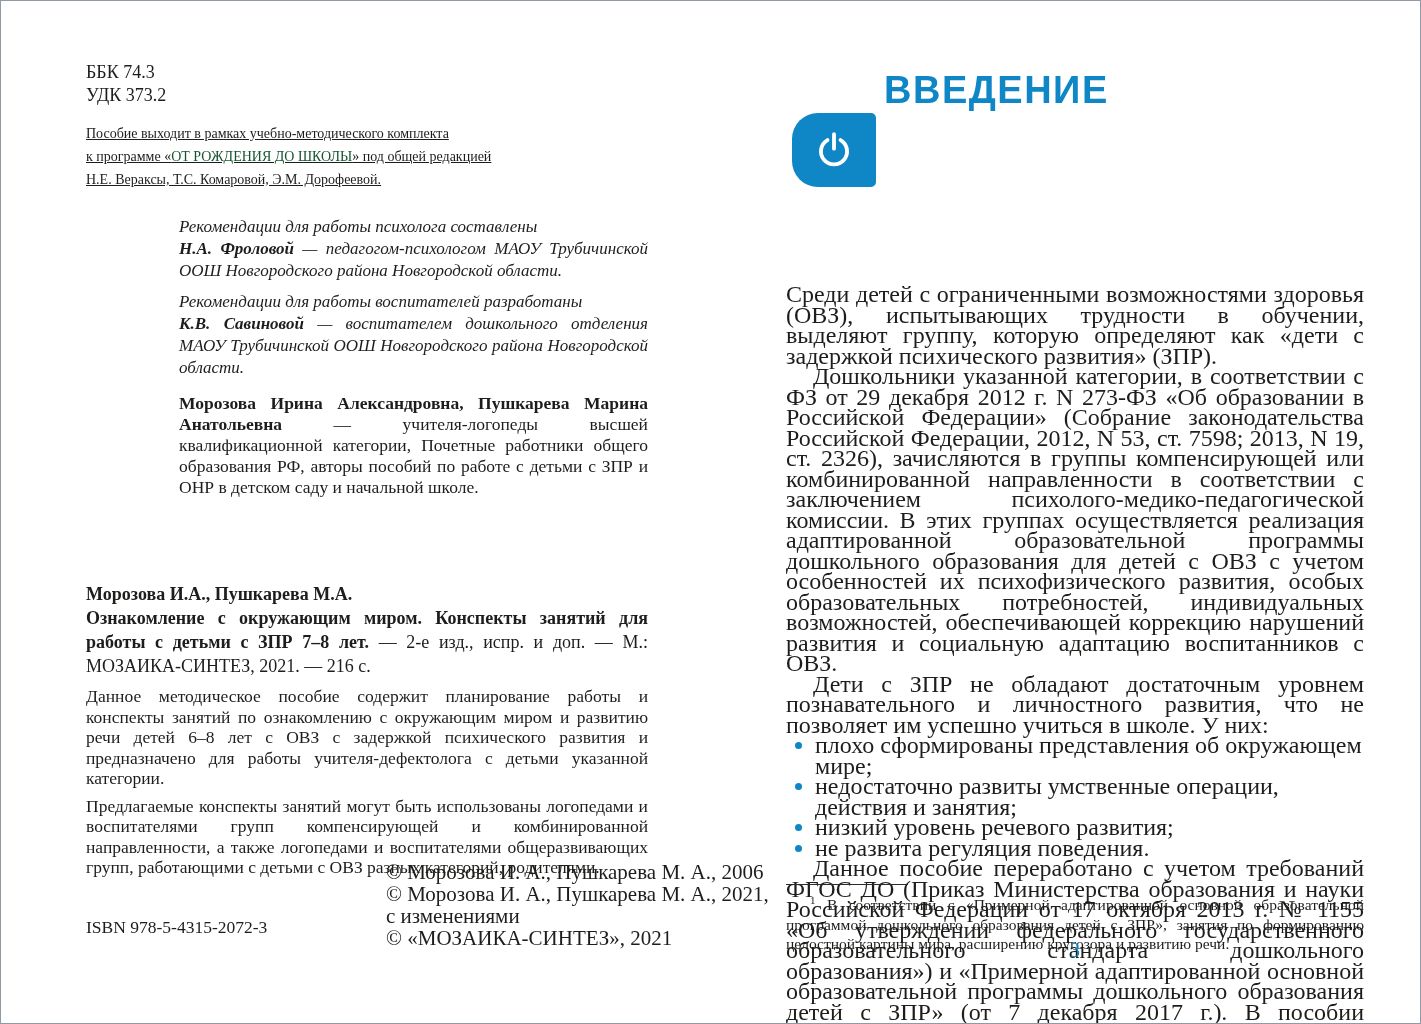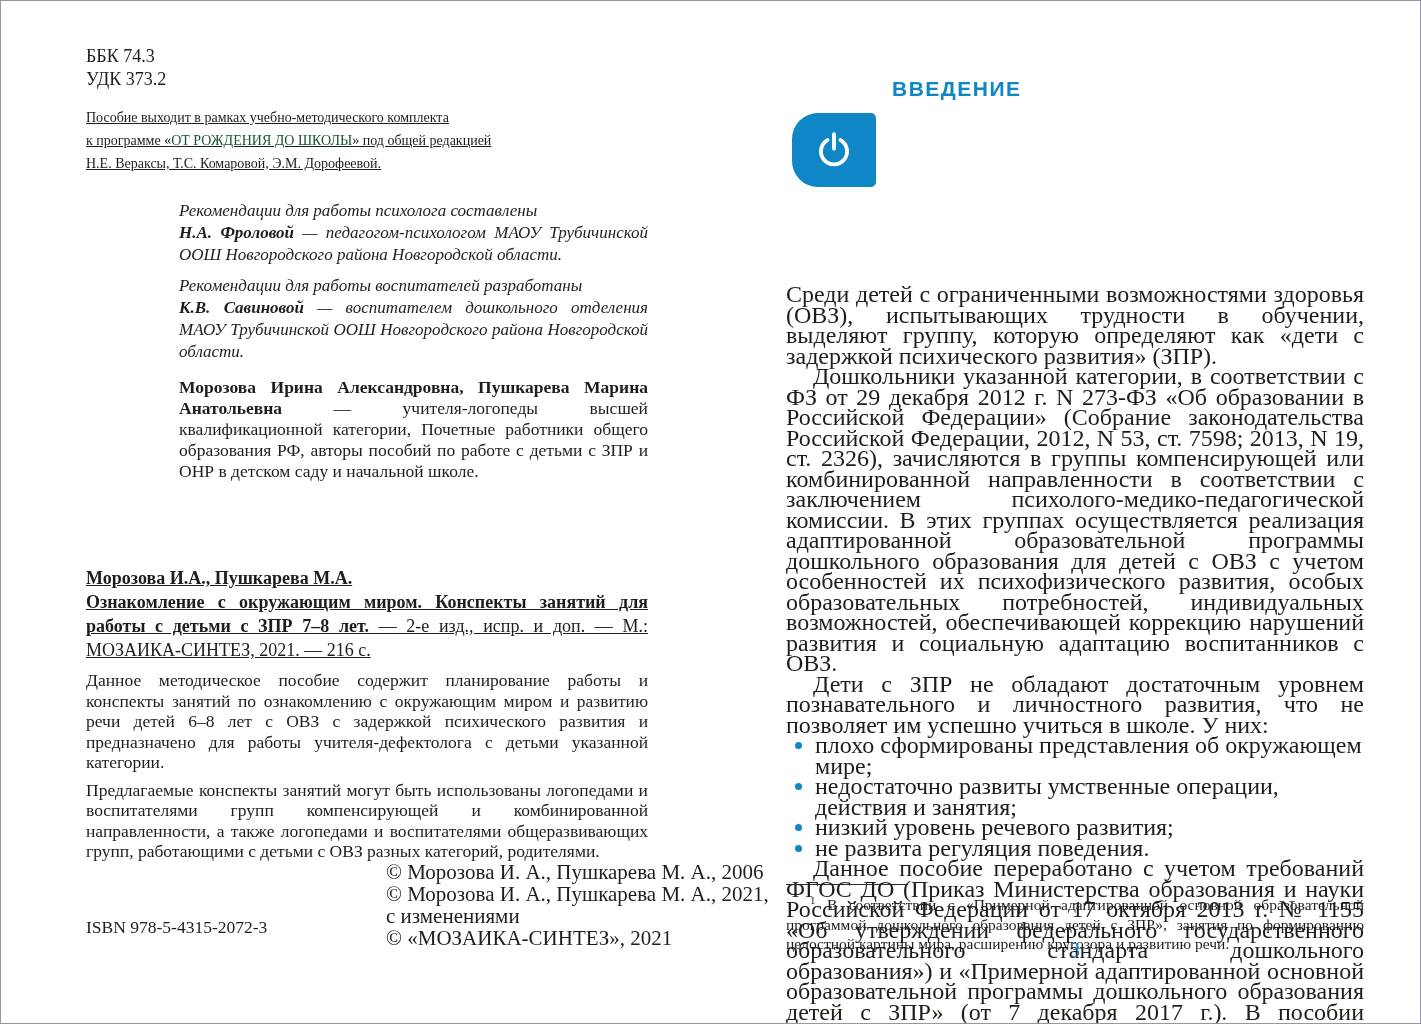--- a/index.html
+++ b/index.html
@@ -1,38 +1,38 @@
 <!DOCTYPE html>
 <html lang="ru"><head>
 <meta charset="utf-8">
 <style>
   html,body{margin:0;padding:0;background:#fff;}
   body{width:1421px;height:1024px;font-family:"Liberation Serif",serif;color:#1d1d1b;}
   .canvas{position:relative;width:1421px;height:1024px;box-sizing:border-box;
           border:1px solid #8f9aa4;background:#fff;overflow:hidden;}
 
   
-  .left-page{position:absolute;left:85px;top:44px;width:562px;}
+  .left-page{position:absolute;left:85px;top:60px;width:562px;}
   .bbk-block{font-size:18px;line-height:23px;}
   .edition-note{margin-top:15px;font-size:14px;line-height:23px;text-decoration:underline;}
   .program{color:#14532d;}
   .rec-block{margin-left:93px;margin-top:25px;font-style:italic;font-size:17px;line-height:22px;text-align:justify;}
   .rec{margin:0 0 9px 0;}
   .rec b{font-weight:bold;}
   .authors-bio{margin:14px 0 0 93px;font-size:17.5px;line-height:21px;text-align:justify;}
-  .biblio{margin-top:84px;font-size:18px;line-height:24px;text-align:justify;text-decoration:underline;}
+  .biblio{margin-top:84px;font-size:18px;line-height:24px;text-align:justify;}
   .annot{margin:8px 0 0 0;font-size:17.5px;line-height:20.5px;text-align:justify;}
   .annot + .annot{margin-top:7px;}
   .isbn{position:absolute;left:85px;top:916px;font-size:17.5px;}
   .copyright{position:absolute;left:385px;top:860px;font-size:21px;line-height:22px;}
 
   
   .right-page{position:absolute;left:785px;top:60px;width:578px;height:940px;}
-  .rp-title{position:absolute;left:98px;top:8px;margin:8px;font-family:"Liberation Sans",sans-serif;
-            font-size:21px;font-weight:bold;letter-spacing:1.5px;color:#0f86c5;}
+  .rp-title{position:absolute;left:98px;top:8px;margin:0;font-family:"Liberation Sans",sans-serif;
+            font-size:38px;font-weight:bold;letter-spacing:1.5px;color:#0f86c5;}
   .badge{position:absolute;left:6px;top:52px;width:84px;height:74px;background:#0f86c5;
          border-radius:26px 5px 5px 26px;display:flex;align-items:center;justify-content:center;}
   .badge svg{width:44px;height:44px;display:block;}
   .rp-body{position:absolute;left:0;top:223px;width:578px;font-size:24px;line-height:20.5px;text-align:justify;}
   .rp-p{margin:0;text-indent:27px;}
   .rp-p.no-indent{text-indent:0;}
   .bullet-row{display:flex;align-items:flex-start;}
   .dot{flex:0 0 auto;width:7px;height:7px;border-radius:50%;background:#0f86c5;margin:7px 13px 0 9px;}
   .bullet-text{flex:1;text-align:left;}
   .footnote-sep{position:absolute;left:0;top:823px;width:122px;border-top:1.5px solid #2a2a2a;}

